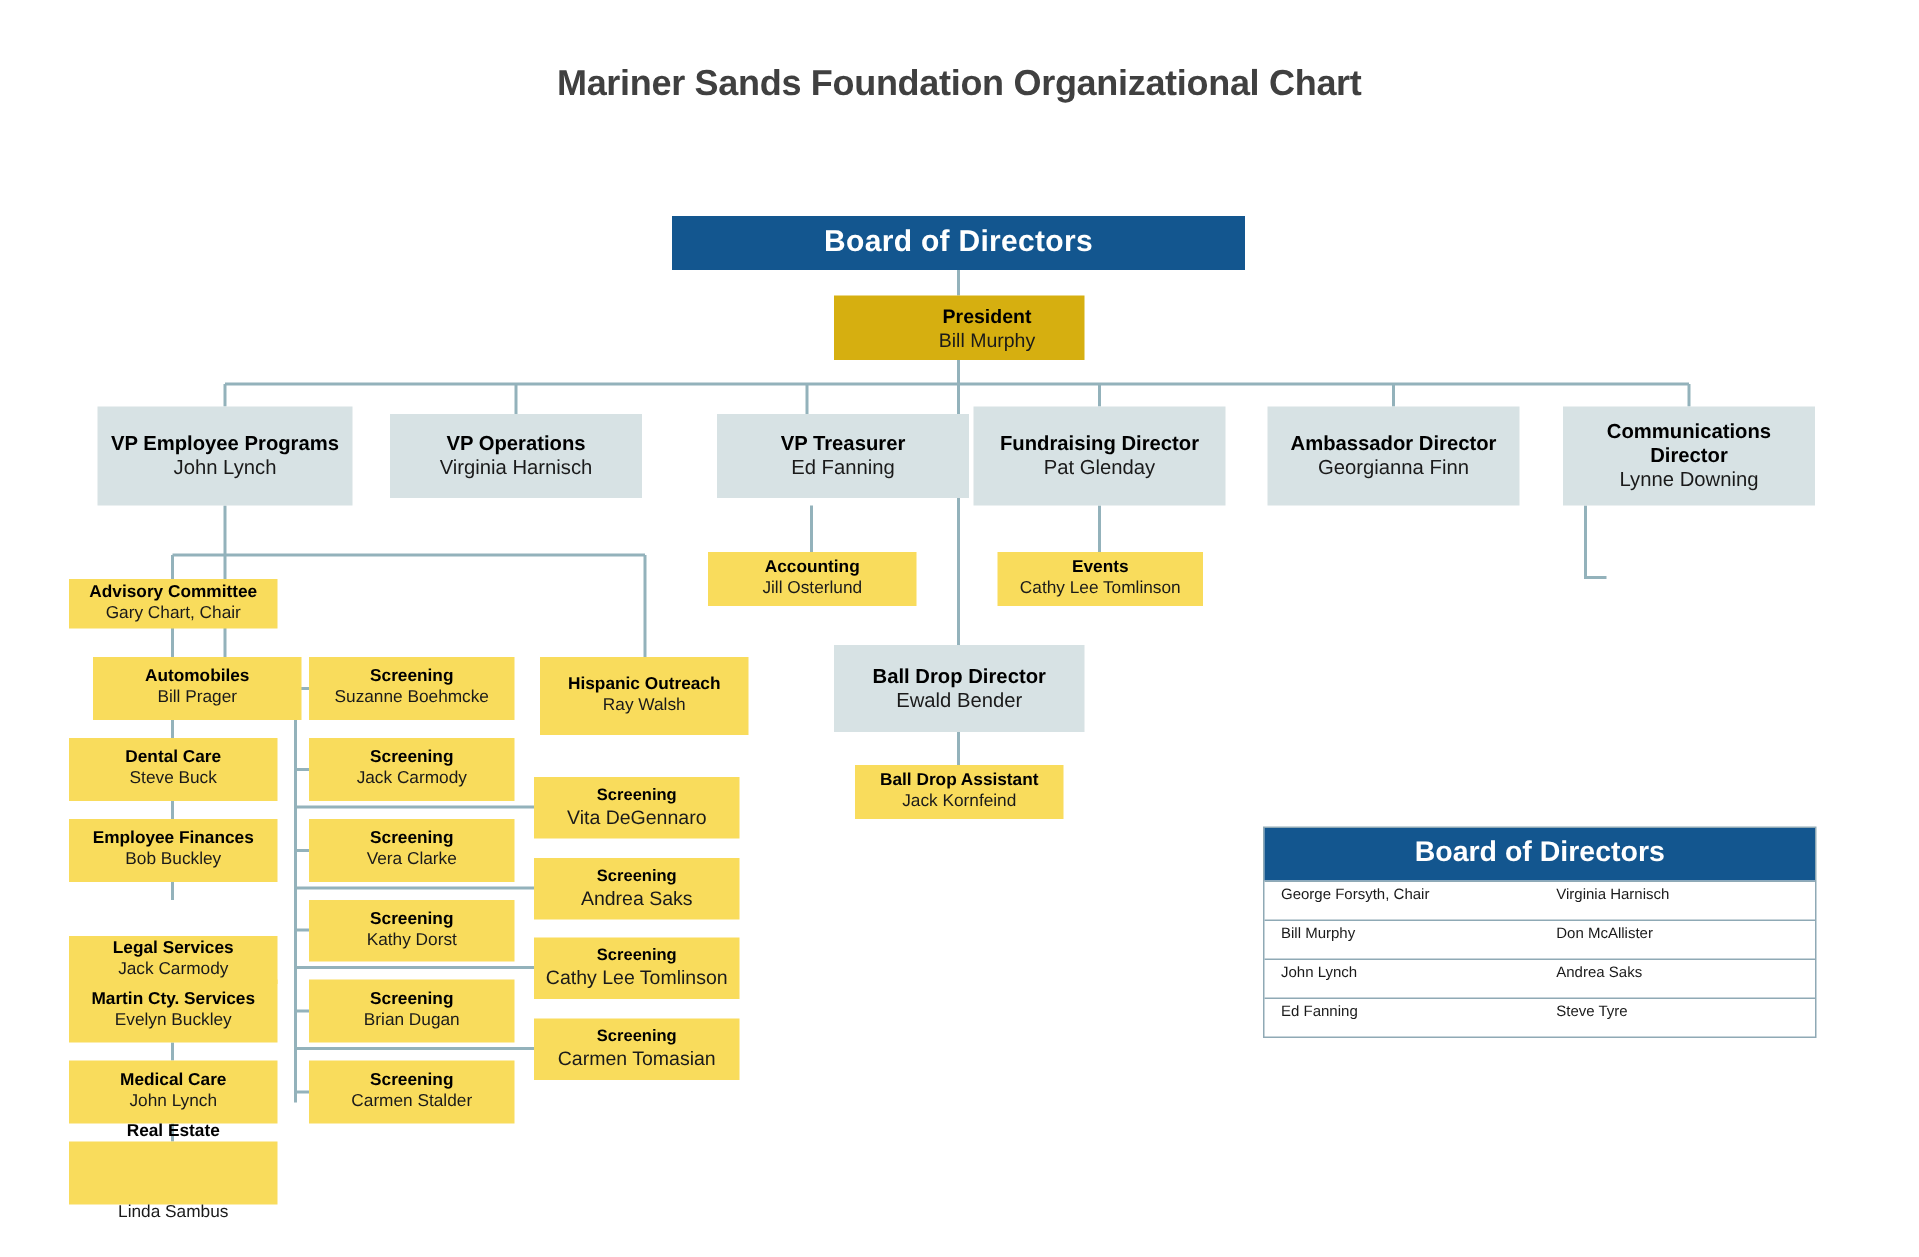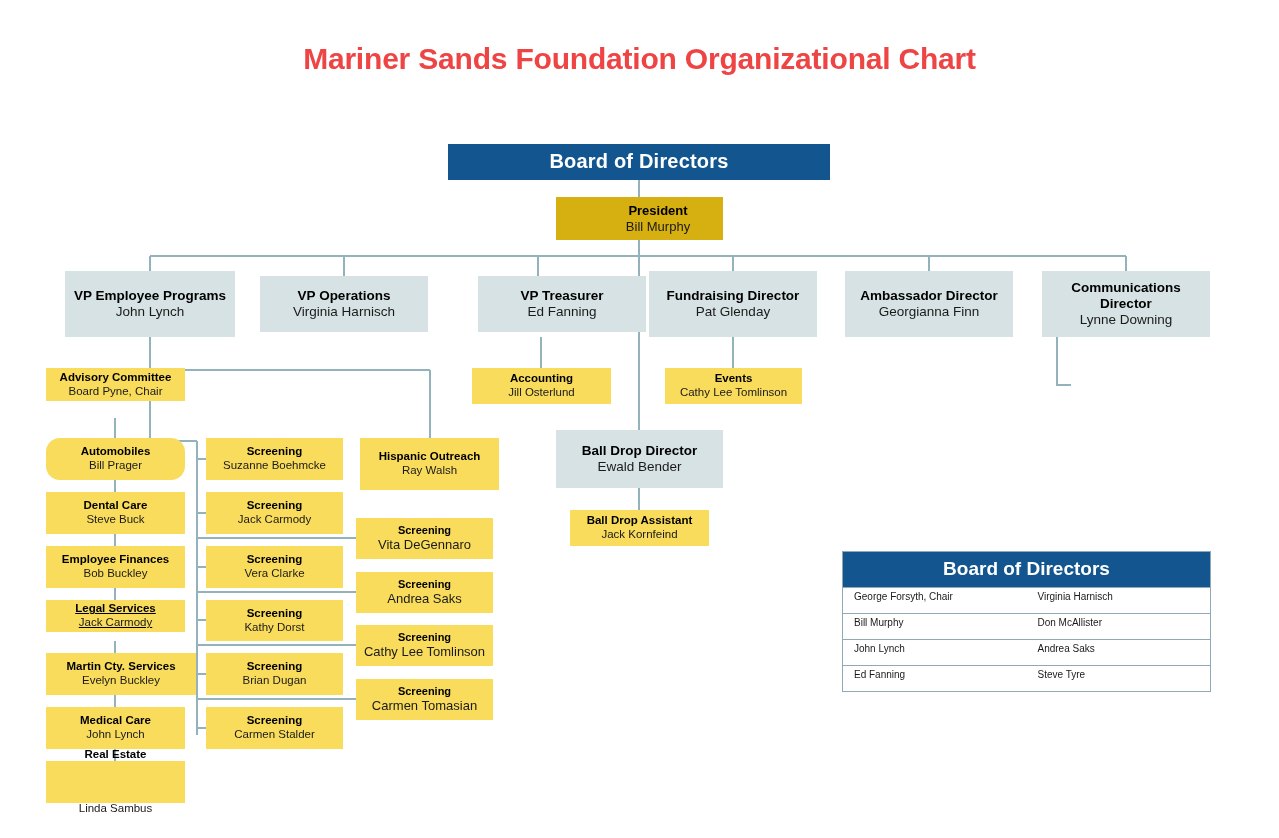--- a/index.html
+++ b/index.html
@@ -19,23 +19,23 @@
     background: #ffffff;
   }
 
   
   #page-title {
     position: absolute;
     left: 0;
     top: 42px;
     width: 1279px;
     text-align: center;
-    font-size: 30px;
+    font-size: 24px;
     font-weight: bold;
-    color: #ef4444;
+    color: #404040;
     letter-spacing: -0.2px;
   }
 
   
   #connectors {
     position: absolute;
     left: 0;
     top: 0;
     width: 1279px;
     height: 838px;
@@ -249,46 +249,46 @@
   <div class="node grayblue" style="left:556px; top:430px; width:167px; height:58px;">
     <span class="title">Ball Drop Director</span>
     <span class="person">Ewald Bender</span>
   </div>
 
   <div class="node yellow" style="left:570px; top:510px; width:139px; height:36px;">
     <span class="title">Ball Drop Assistant</span>
     <span class="person">Jack Kornfeind</span>
   </div>
 
-  <div class="node yellow" style="left:46px; top:368px; width:139px; height:33px;">
+  <div class="node yellow" style="left:46px; top:386px; width:139px; height:33px;">
     <span class="title">Advisory Committee</span>
-    <span class="person">Board Pyne, Chair</span>
-  </div>
-
-  <div class="node yellow" style="left:46px; top:438px; width:139px; height:42px;border-radius:14px;">
+    <span class="person">Gary Chart, Chair</span>
+  </div>
+
+  <div class="node yellow" style="left:62px; top:438px; width:139px; height:42px;">
     <span class="title">Automobiles</span>
     <span class="person">Bill Prager</span>
   </div>
 
   <div class="node yellow" style="left:46px; top:492px; width:139px; height:42px;">
     <span class="title">Dental Care</span>
     <span class="person">Steve Buck</span>
   </div>
 
   <div class="node yellow" style="left:46px; top:546px; width:139px; height:42px;">
     <span class="title">Employee Finances</span>
     <span class="person">Bob Buckley</span>
   </div>
 
-  <div class="node yellow" style="left:46px; top:600px; width:139px; height:32px;text-decoration:underline;">
+  <div class="node yellow" style="left:46px; top:624px; width:139px; height:32px;">
     <span class="title">Legal Services</span>
     <span class="person">Jack Carmody</span>
   </div>
 
-  <div class="node yellow" style="left:46px; top:653px; width:150px; height:42px;">
+  <div class="node yellow" style="left:46px; top:653px; width:139px; height:42px;">
     <span class="title">Martin Cty. Services</span>
     <span class="person">Evelyn Buckley</span>
   </div>
 
   <div class="node yellow" style="left:46px; top:707px; width:139px; height:42px;">
     <span class="title">Medical Care</span>
     <span class="person">John Lynch</span>
   </div>
 
   <div class="node yellow" style="left:46px; top:761px; width:139px; height:42px;gap:40px;">

